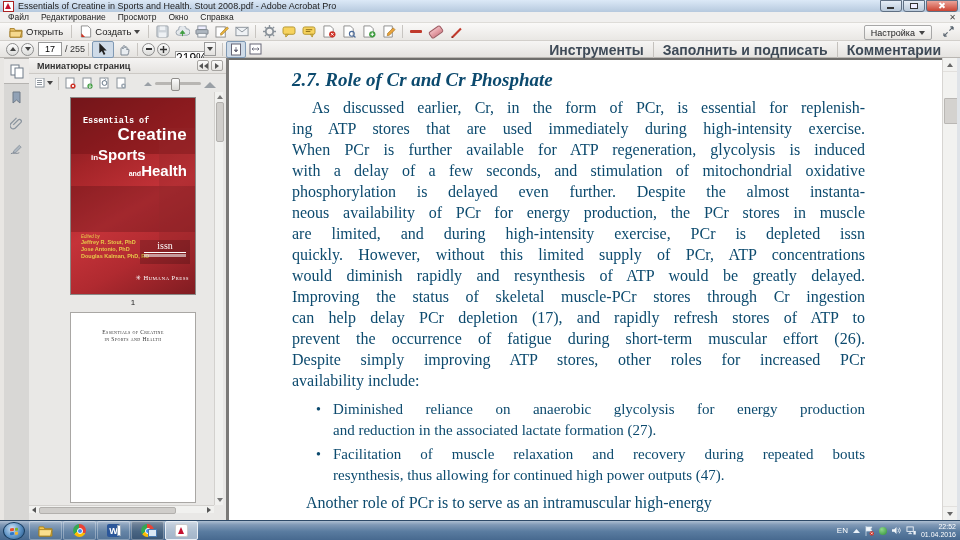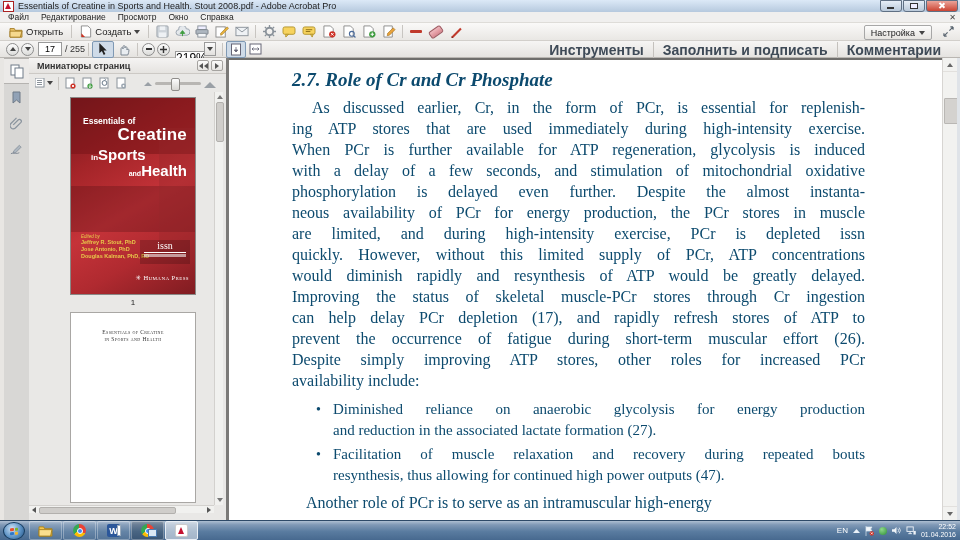--- a/index.html
+++ b/index.html
@@ -80,21 +80,21 @@
   .thumbwrap{left:41px;top:5px;width:126px;height:198px;}
   .thumb2wrap{left:41px;top:220px;width:126px;height:191px;background:#fff;border:1px solid #a9a7a4;box-sizing:border-box;}
   .pagenum{left:41px;top:206px;width:126px;text-align:center;font-size:8px;color:#222;}
 
   
   .cover{width:126px;height:198px;border:1px solid #8a8886;box-sizing:border-box;position:relative;overflow:hidden;
          background:linear-gradient(150deg,#6e181d 0%,#a32428 28%,#c53339 55%,#b02a30 75%,#801c21 100%);}
   .cv-ph1{position:absolute;left:0;top:0;width:126px;height:56px;background:rgba(120,20,24,.55);}
   .cv-ph2{position:absolute;left:0;top:88px;width:126px;height:46px;background:rgba(60,8,10,.25);}
   .cv-ph3{position:absolute;left:88px;top:30px;width:38px;height:130px;background:rgba(150,40,44,.35);}
-  .cv-small{position:absolute;left:12px;top:18px;font-size:8.5px;font-weight:bold;color:#fff;}
+  .cv-small{position:absolute;left:12px;top:18px;font-size:8.5px;font-weight:bold;color:#fff;font-family:Liberation Mono, monospace;}
   .cv-big{position:absolute;right:8px;top:27px;font-size:17px;font-weight:bold;color:#fff;letter-spacing:.2px;}
   .cv-l3{position:absolute;left:20px;top:48px;color:#fff;font-weight:bold;}
   .cv-l3 .pre{font-size:8px;} .cv-l3 .word{font-size:15px;}
   .cv-l4{position:absolute;right:8px;top:64px;color:#fff;font-weight:bold;}
   .cv-l4 .pre{font-size:7px;} .cv-l4 .word{font-size:15px;}
   .cv-edit{position:absolute;left:10px;top:136px;color:#e8c84a;}
   .cv-editedby{font-size:4.5px;font-style:italic;}
   .editor-line{font-size:5.5px;font-weight:bold;line-height:7px;}
   .issnbox{position:absolute;right:5px;top:142px;width:50px;height:24px;background:rgba(0,0,0,.18);
            text-align:center;color:#fff;}

